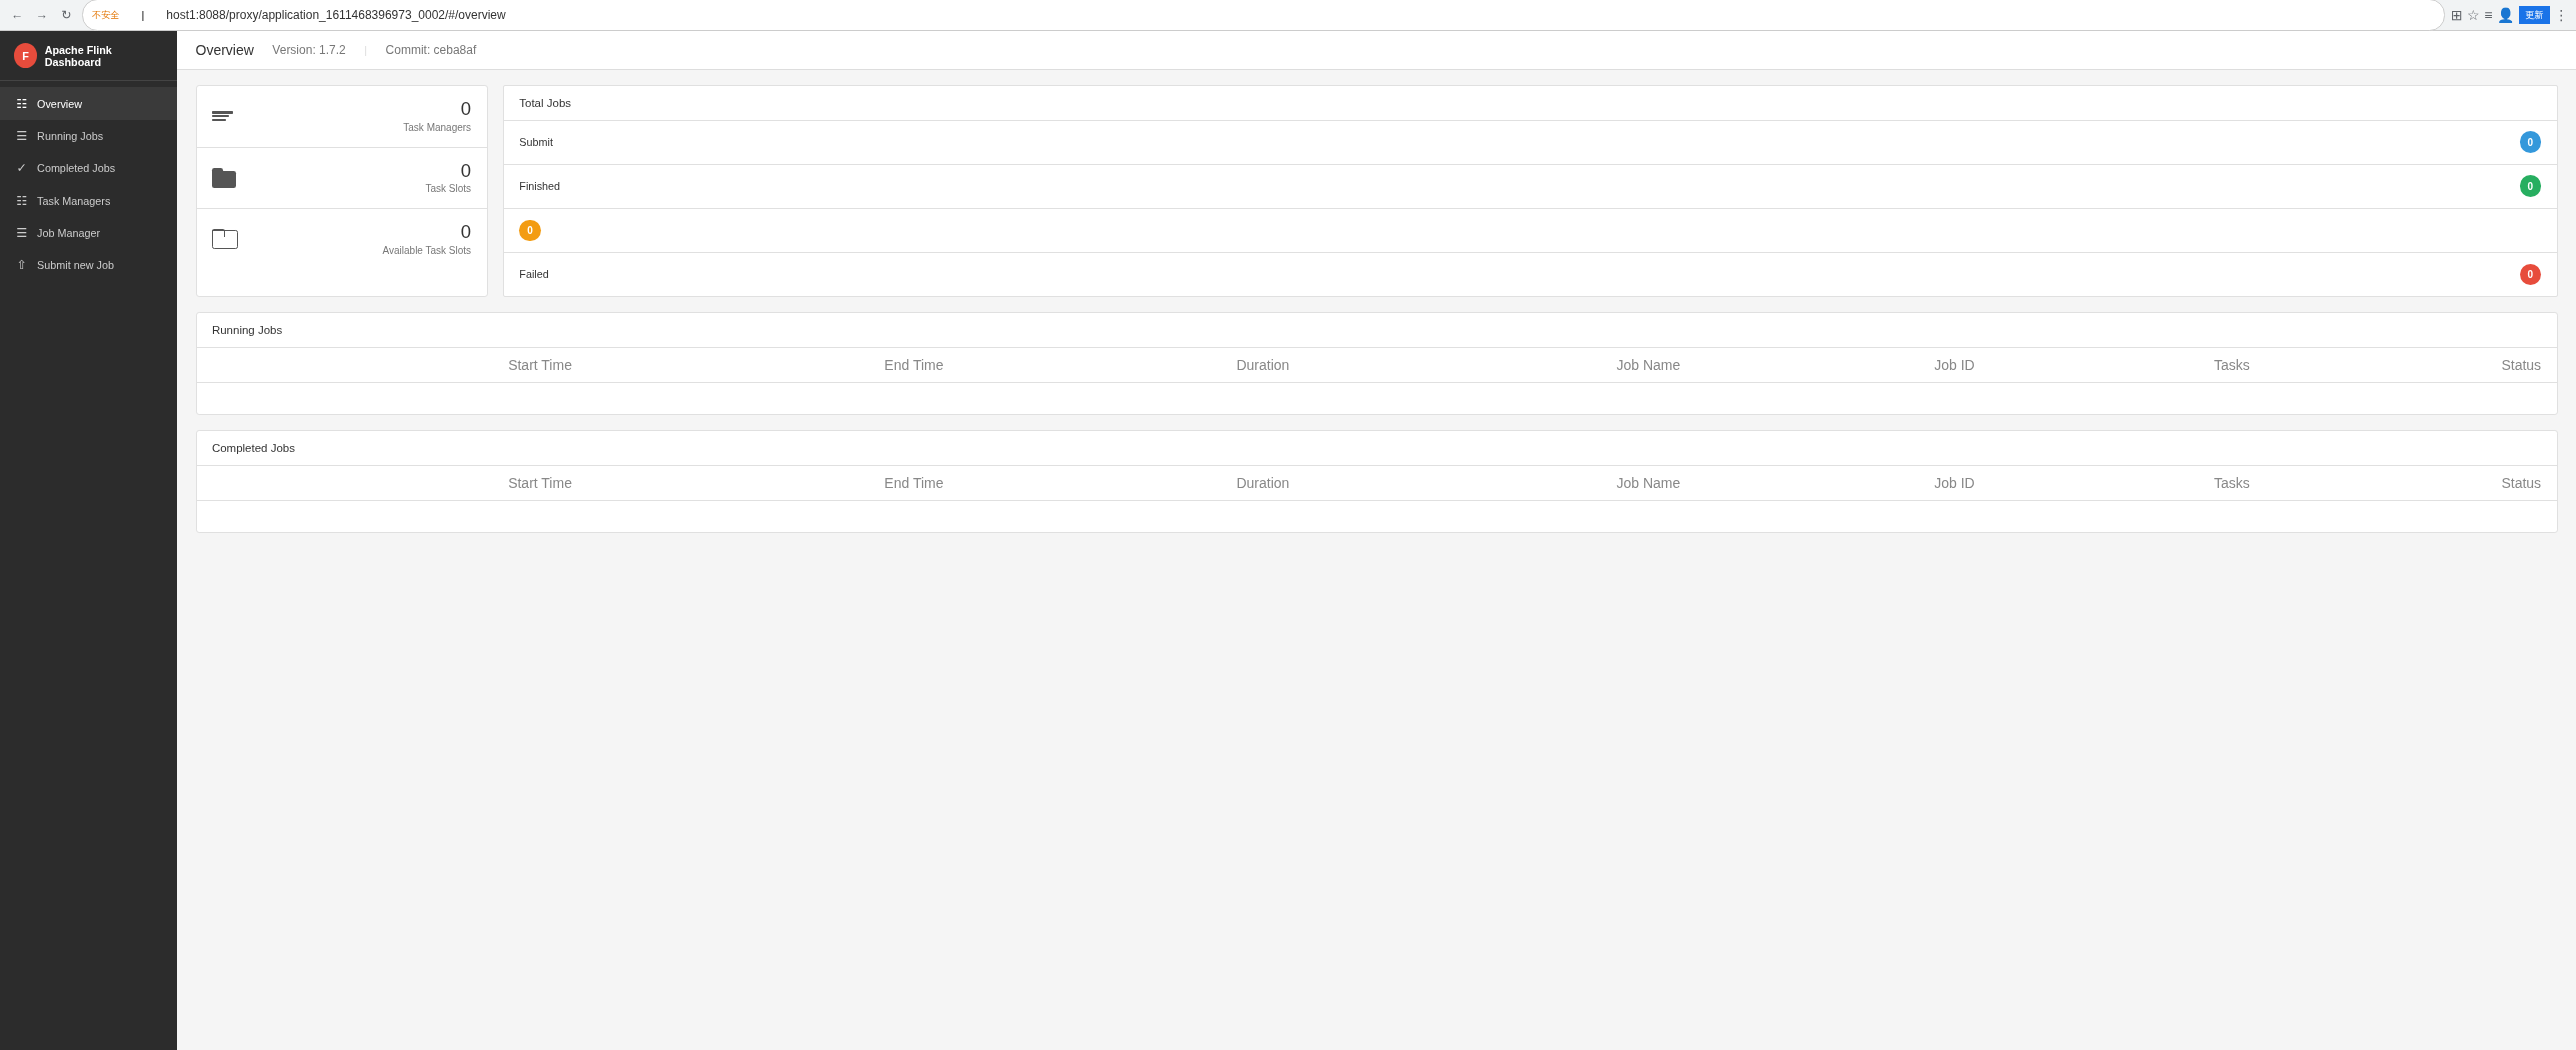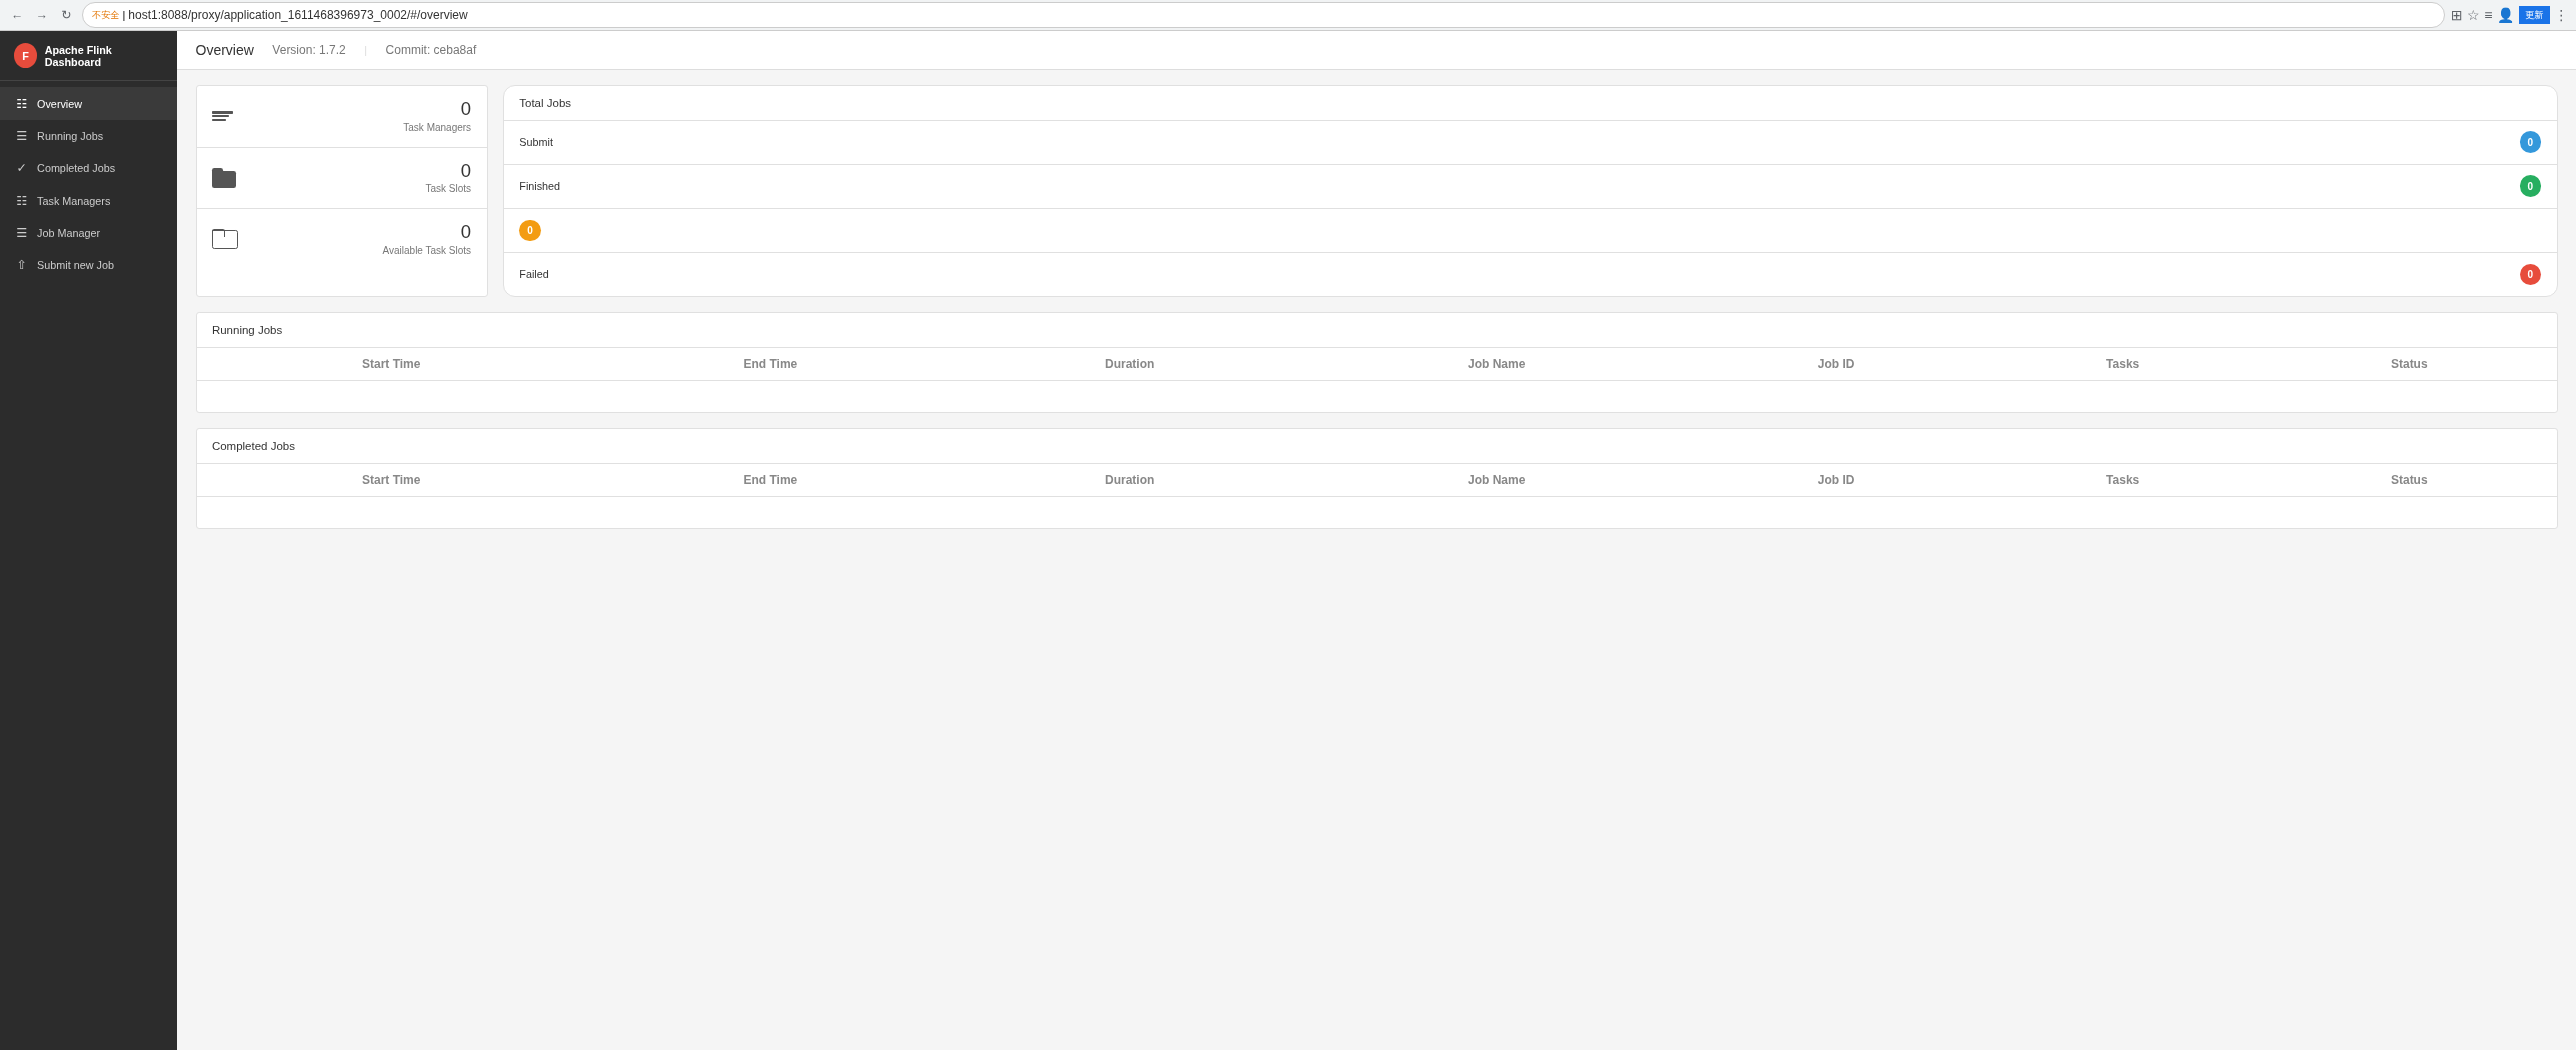--- a/index.html
+++ b/index.html
@@ -27,22 +27,22 @@
       font-size: 12.3px;
     }
     .address-bar {
       flex: 1;
       background: white;
       border: 0.8px solid #ccc;
       border-radius: 15.4px;
       padding: 3.1px 9.2px;
       display: flex;
       align-items: center;
-      gap: 3px;
-      height: 26px;
+      gap: 22px;
+      height: 32px;
     }
     .address-bar .warning { color: #e37400; font-size: 9.2px; }
     .address-bar .url { font-size: 12px; color: #333; }
     .browser-actions {
       display: flex;
       align-items: center;
       gap: 4.6px;
       color: #5f6368;
     }
     .browser-actions span { cursor: pointer; font-size: 14px; }
@@ -175,21 +175,21 @@
       font-size: 10px;
       color: #777;
       margin-top: 3.1px;
     }
 
     
     .total-jobs-panel {
       flex: 1;
       background: white;
       border: 0.8px solid #e0e0e0;
-      border-radius: 12px;
+      border-radius: 2px;
       overflow: hidden;
     }
     .total-jobs-header {
       padding: 10.8px 15.4px;
       font-size: 11.5px;
       font-weight: 500;
       color: #333;
       border-bottom: 0.8px solid #e0e0e0;
     }
     .job-status-row {
@@ -231,24 +231,24 @@
       font-weight: 500;
       color: #333;
       border-bottom: 0.8px solid #e0e0e0;
     }
     .data-table {
       width: 100%;
       border-collapse: collapse;
     }
     .data-table th {
       padding: 9.2px 15.4px;
-      text-align: center;
-      font-size: 12px;
+      text-align: right;
+      font-size: 14px;
       color: #888;
-      font-weight: 700;
+      font-weight: 400;
       border-bottom: 0.8px solid #e0e0e0;
     }
     .data-table td {
       padding: 9.2px 15.4px;
       font-size: 10px;
       color: #333;
     }
     .data-table tbody tr { border-bottom: 0.8px solid #f0f0f0; }
     .data-table tbody tr:last-child { border-bottom: none; }
 

